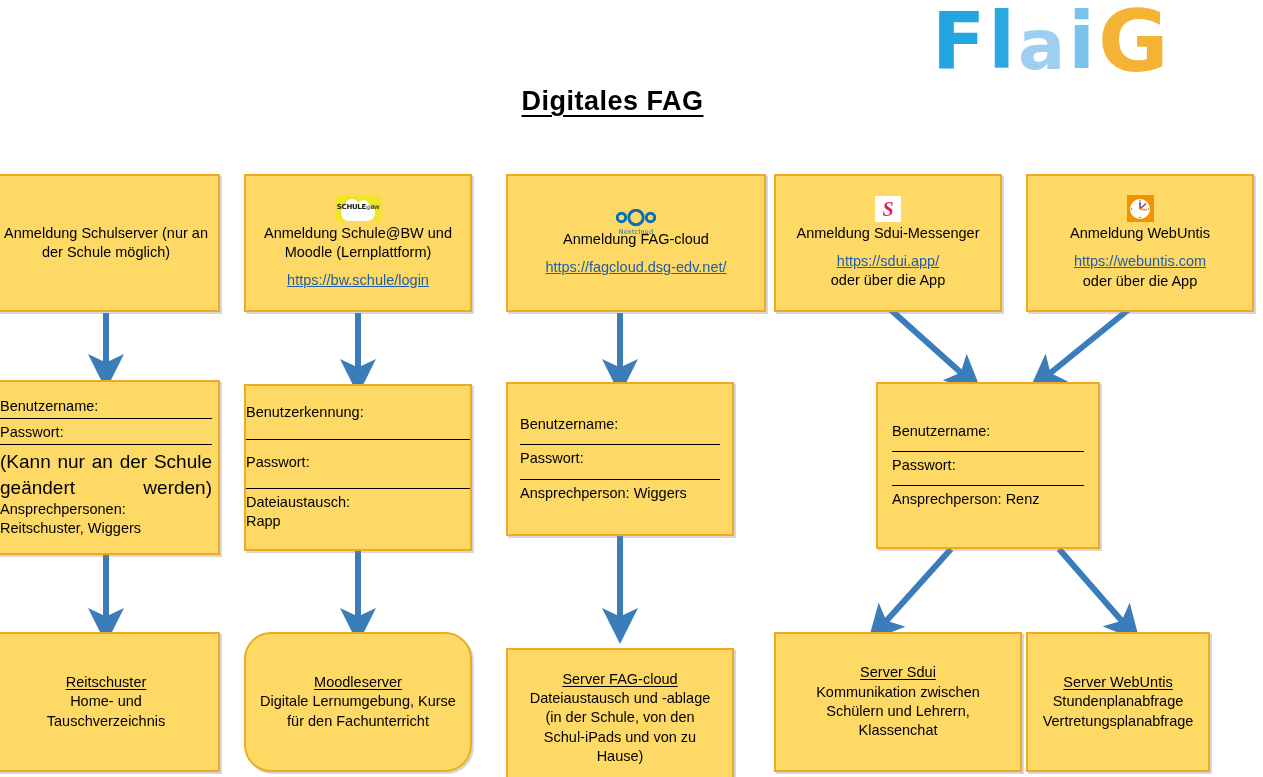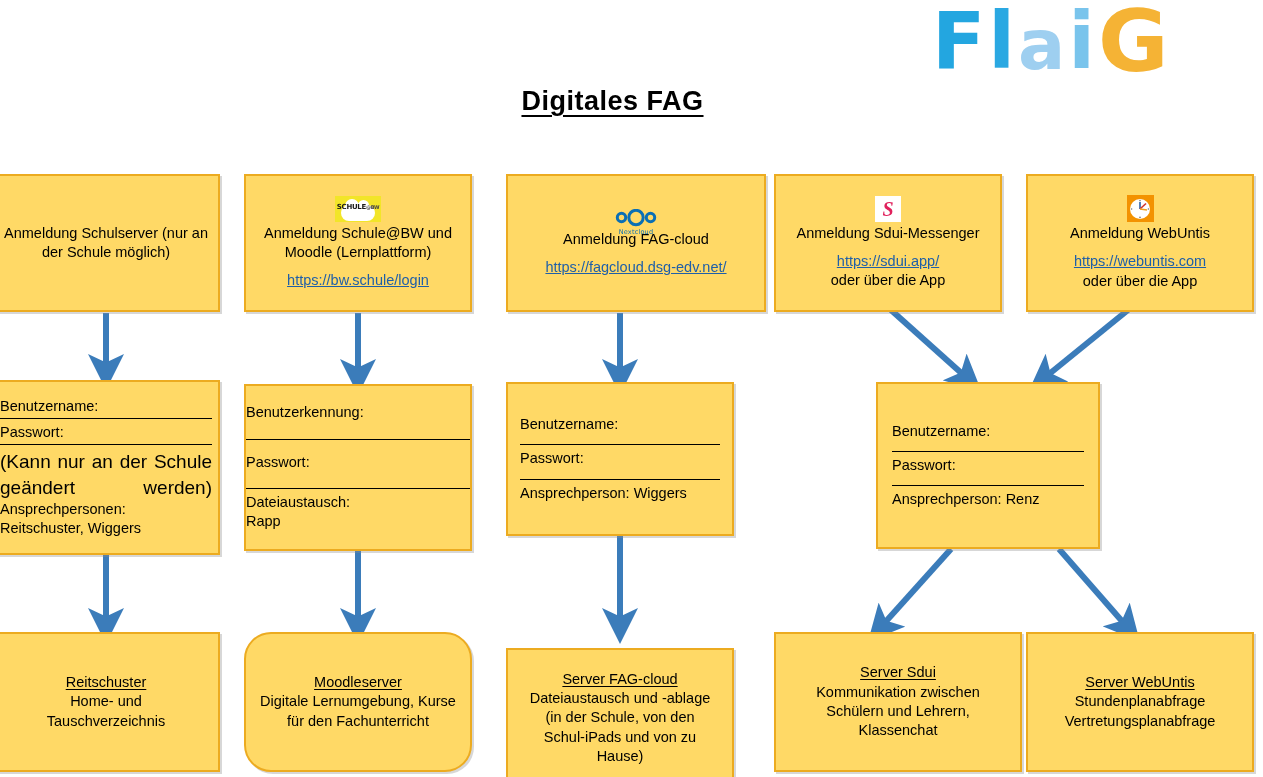--- a/index.html
+++ b/index.html
@@ -344,19 +344,19 @@
     <span class="line">Hause)</span>
   </div>
 
   <div class="box centered" style="left:774px; top:632px; width:248px; height:140px;">
     <span class="line ul-head">Server Sdui</span>
     <span class="line">Kommunikation zwischen</span>
     <span class="line">Schülern und Lehrern,</span>
     <span class="line">Klassenchat</span>
   </div>
 
-  <div class="box centered" style="left:1026px; top:632px; width:228px; height:140px;">
+  <div class="box centered" style="left:1026px; top:632px; width:184px; height:140px;">
     <span class="line ul-head">Server WebUntis</span>
     <span class="line">Stundenplanabfrage</span>
     <span class="line">Vertretungsplanabfrage</span>
   </div>
 
 </div>
 
 </body></html>

